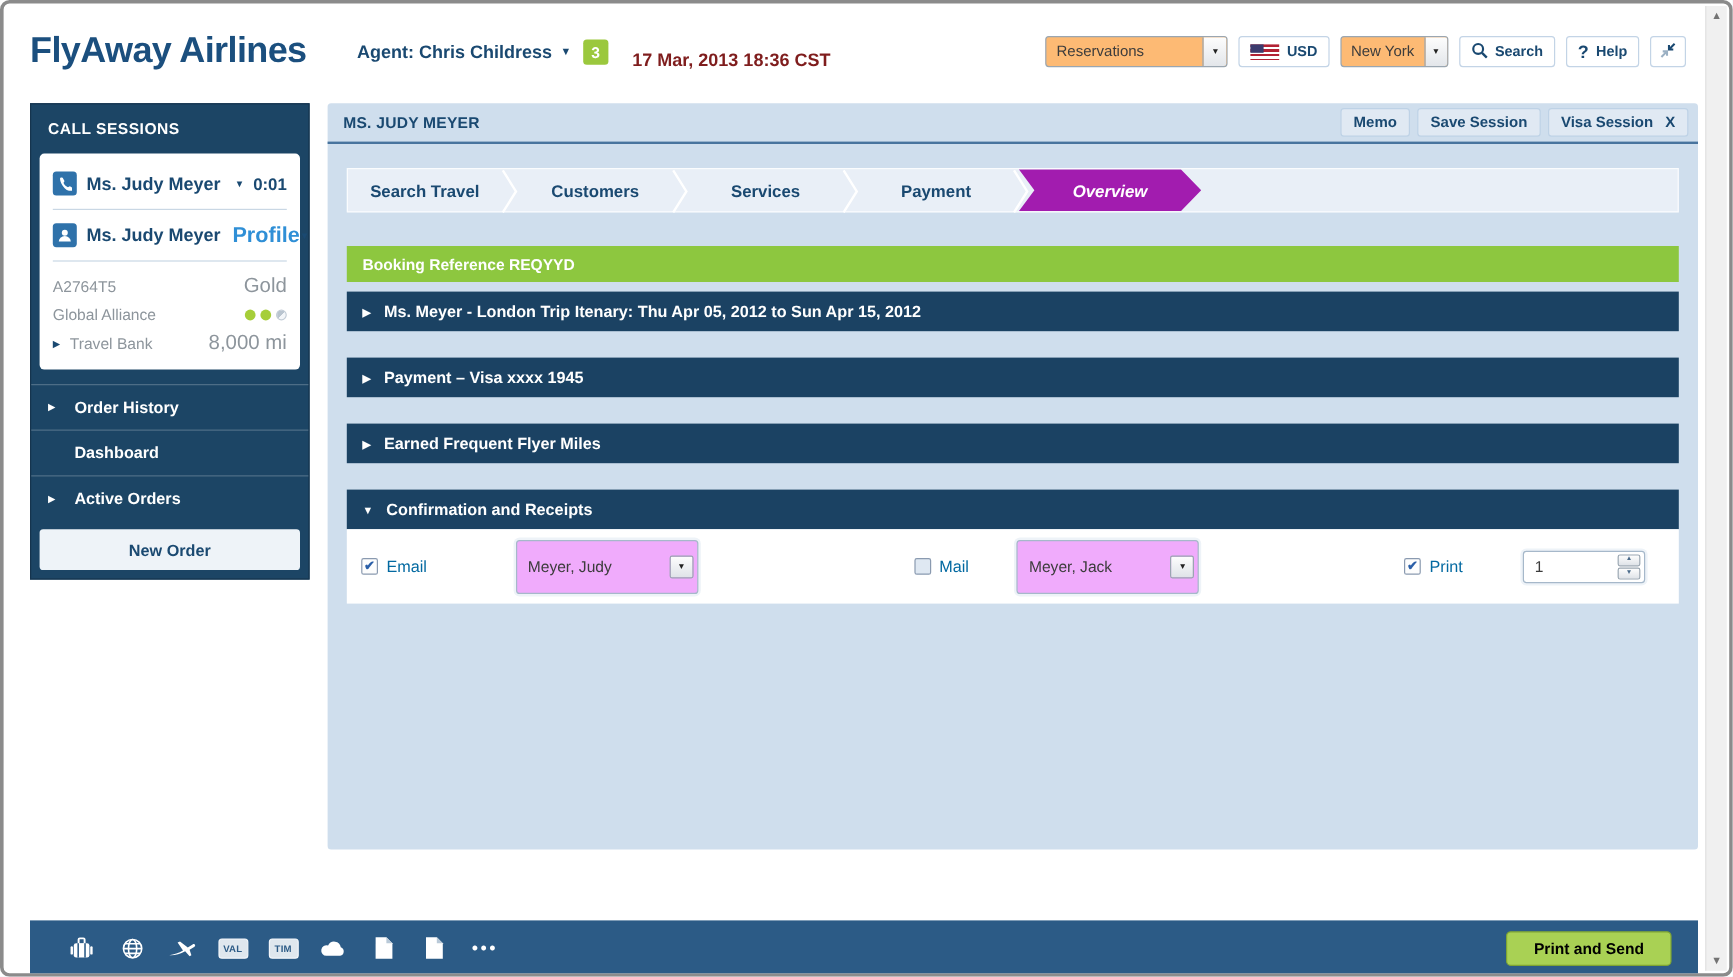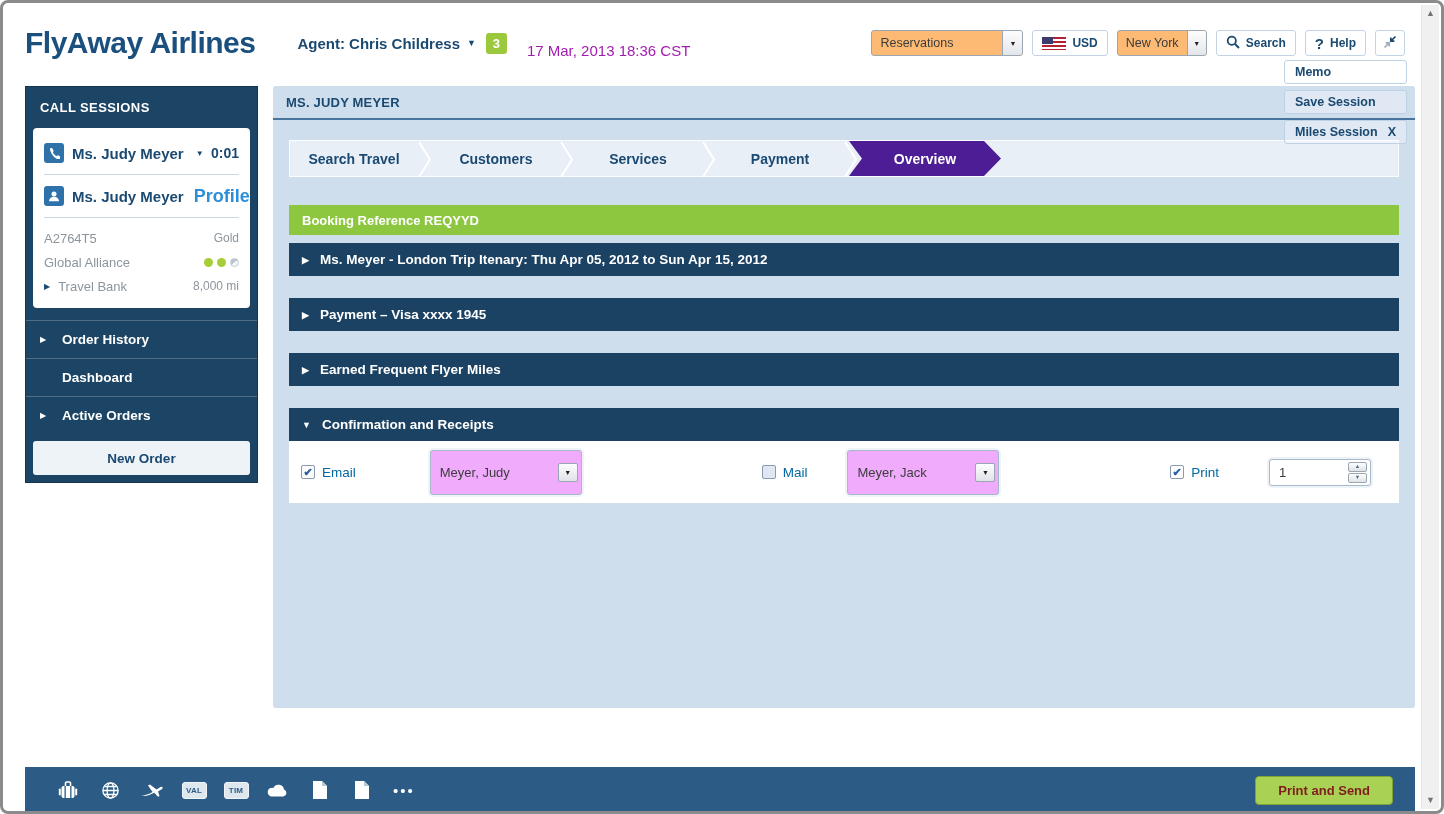--- a/index.html
+++ b/index.html
@@ -33,21 +33,21 @@
   .logo .logo-bold { font-weight: 800; }
   .logo .logo-rest { font-weight: 600; }
   .agent-area { margin-left: 42px; display: flex; align-items: center; }
   .agent-label { color: #1a4971; font-size: 15px; font-weight: 700; }
   .caret { color: #1a4971; font-size: 9px; margin-left: 7px; }
   .agent-badge {
     margin-left: 10px; width: 21px; height: 21px; border-radius: 3px;
     background: #9bc83d; color: #fff; font-size: 13px; font-weight: 700;
     display: flex; align-items: center; justify-content: center;
   }
-  .datetime { margin-left: 20px; color: #a21caf; font-size: 15px; font-weight: 400; margin-top: 15px; }
+  .datetime { margin-left: 20px; color: #7f1d1d; font-size: 15px; font-weight: 700; margin-top: 15px; }
   .header-controls { margin-left: auto; display: flex; align-items: center; gap: 9px; padding-right: 14px; }
   .wselect {
     height: 26px; border: 1px solid #9aa6b1; border-radius: 3px; background: #fdba74;
     display: flex; align-items: center; overflow: hidden;
   }
   .wselect .sel-value { padding: 0 8px; font-size: 12.5px; color: #3c3c3c; flex: 1; white-space: nowrap; }
   .wselect .sel-btn {
     width: 20px; align-self: stretch; border-left: 1px solid #9aa6b1;
     background: linear-gradient(#fdfdfd, #e3e6ea);
     display: flex; align-items: center; justify-content: center;
@@ -70,53 +70,54 @@
   .sidebar { width: 233px; background: #1c4565; border: 1px solid #15344e; flex: 0 0 233px; }
   .sidebar-title { color: #fff; font-size: 13px; font-weight: 700; letter-spacing: 0.4px; padding: 13px 14px 11px; }
   .call-card { margin: 2px 7px 12px; background: #fff; border-radius: 4px; padding: 12px 11px 10px; }
   .card-row { display: flex; align-items: center; min-height: 26px; }
   .chip { width: 20px; height: 20px; border-radius: 3px; background: #2f72aa; display: flex; align-items: center; justify-content: center; flex: 0 0 20px; }
   .cust-name { margin-left: 8px; color: #1a4971; font-size: 15px; font-weight: 600; white-space: nowrap; }
   .timer { margin-left: auto; color: #1a4971; font-size: 14px; font-weight: 600; }
   .profile-link { margin-left: 10px; color: #2f8fd6; font-size: 18px; font-weight: 600; }
   .card-div { border-top: 1px solid #c9d7e4; margin: 8px 0; }
   .muted { color: #8d959c; font-size: 13px; }
-  .muted-r { margin-left: auto; color: #8d959c; font-size: 12px; }
+  .muted-r { margin-left: auto; color: #8d959c; font-size: 17px; }
   .dots { margin-left: auto; display: flex; gap: 4px; align-items: center; }
   .dot { width: 9px; height: 9px; border-radius: 50%; }
   .dot.green { background: #a6ce39; }
   .dot.half { background: linear-gradient(135deg, #b9c4cf 50%, #f3f6f9 50%); border: 1px solid #c2ccd6; }
   .tb-arrow { color: #1a4971; font-size: 8px; margin-right: 8px; }
   .menu-item { display: flex; align-items: center; height: 38px; border-top: 1px solid rgba(255,255,255,0.22); padding-left: 14px; }
   .menu-arrow { color: #fff; font-size: 8px; width: 14px; }
   .menu-label { color: #fff; font-size: 13.5px; font-weight: 700; margin-left: 8px; }
   .menu-item.no-arrow .menu-label { margin-left: 22px; }
   .new-order {
     margin: 7px; height: 34px; background: #eef3f8; border-radius: 3px;
     color: #1a4971; font-size: 13.5px; font-weight: 700;
     display: flex; align-items: center; justify-content: center; cursor: default;
   }
   
   .main { flex: 1; background: #cfdeed; border-radius: 3px; height: 622px; }
   .main-header { height: 34px; display: flex; align-items: center; padding: 0 8px 0 13px; border-bottom: 2px solid #48749e; }
   .main-title { color: #1a4971; font-size: 13px; font-weight: 700; letter-spacing: 0.2px; }
-  .main-actions { margin-left: auto; display: flex; gap: 6px; flex-direction: column; }
+  .main-actions { margin-left: auto; display: flex; gap: 6px; }
   .mbtn {
     border: 1px solid #bed2e6; border-radius: 3px; background: rgba(255,255,255,0.35);
     color: #1a4971; font-size: 12.5px; font-weight: 600; padding: 4px 10px;
     display: flex; align-items: center; gap: 10px; cursor: default;
   }
   
   .tab-strip { margin: 20px 16px 0; height: 37px; background: #e9eff7; border: 1px solid #fafcfe; display: flex; align-items: stretch; }
   .wtab { width: 128px; display: flex; align-items: center; justify-content: center; color: #1a4971; font-weight: 700; font-size: 14px; }
   .wchev { flex: 0 0 14px; }
   .wtab-active {
-    width: 152px; margin-left: -9px; background: #4c1d95; color: #ffffff;
+    width: 152px; margin-left: -9px; background: #a21caf; color: #ffffff;
     display: flex; align-items: center; justify-content: center; font-weight: 700; font-size: 14px;
     clip-path: polygon(0 0, calc(100% - 17px) 0, 100% 50%, calc(100% - 17px) 100%, 0 100%, 13px 50%);
+    font-style: italic;
   }
   .strip-fill { flex: 1; }
   
   .booking-bar {
     margin: 28px 16px 8px; height: 30px; background: #8dc73f; color: #fff;
     font-size: 13px; font-weight: 700; display: flex; align-items: center; padding: 0 13px;
   }
   .accordion {
     margin: 22px 16px 0; height: 33px; background: #1b4263; color: #fff;
     display: flex; align-items: center; padding: 0 13px; gap: 11px;
@@ -166,21 +167,21 @@
   .ticon { width: 42px; display: flex; align-items: center; justify-content: center; }
   .badge-icon {
     width: 25px; height: 17px; border-radius: 3px; background: #dfe7ee; border: 1px solid #f2f6fa;
     color: #2c5b86; font-size: 8px; font-weight: 800; letter-spacing: 0.2px;
     display: flex; align-items: center; justify-content: center;
   }
   .ellipsis { color: #fff; font-size: 15px; letter-spacing: 2px; }
   .print-send {
     margin-left: auto; margin-right: 22px; height: 29px; padding: 0 22px;
     background: #a9d154; border: 1px solid #7fa433; border-radius: 4px;
-    color: #7f1d1d; font-size: 13px; font-weight: 700;
+    color: #000000; font-size: 13px; font-weight: 700;
     display: flex; align-items: center; cursor: default;
   }
 </style>
 </head>
 <body>
 
 <div class="window">
   <div class="page">
 
     <div class="app-header">
@@ -289,21 +290,21 @@
         <div class="new-order">New Order</div>
       </div>
 
       <div class="main">
         <div class="main-header">
           <span class="main-title">MS. JUDY MEYER</span>
           <div class="main-actions">
             <div class="mbtn">Memo</div>
             <div class="mbtn">Save Session</div>
             <div class="mbtn">
-              <span>Miles Session</span>
+              <span>Visa Session</span>
               <span>X</span>
             </div>
           </div>
         </div>
 
         <div class="tab-strip">
           <div class="wtab">Search Travel</div>
           <span class="wchev"><svg width="14" height="37" viewBox="0 0 14 37" fill="none">
                 <polyline points="1,1 12,18.5 1,36" stroke="#ffffff" stroke-width="2"></polyline>
               </svg></span>

